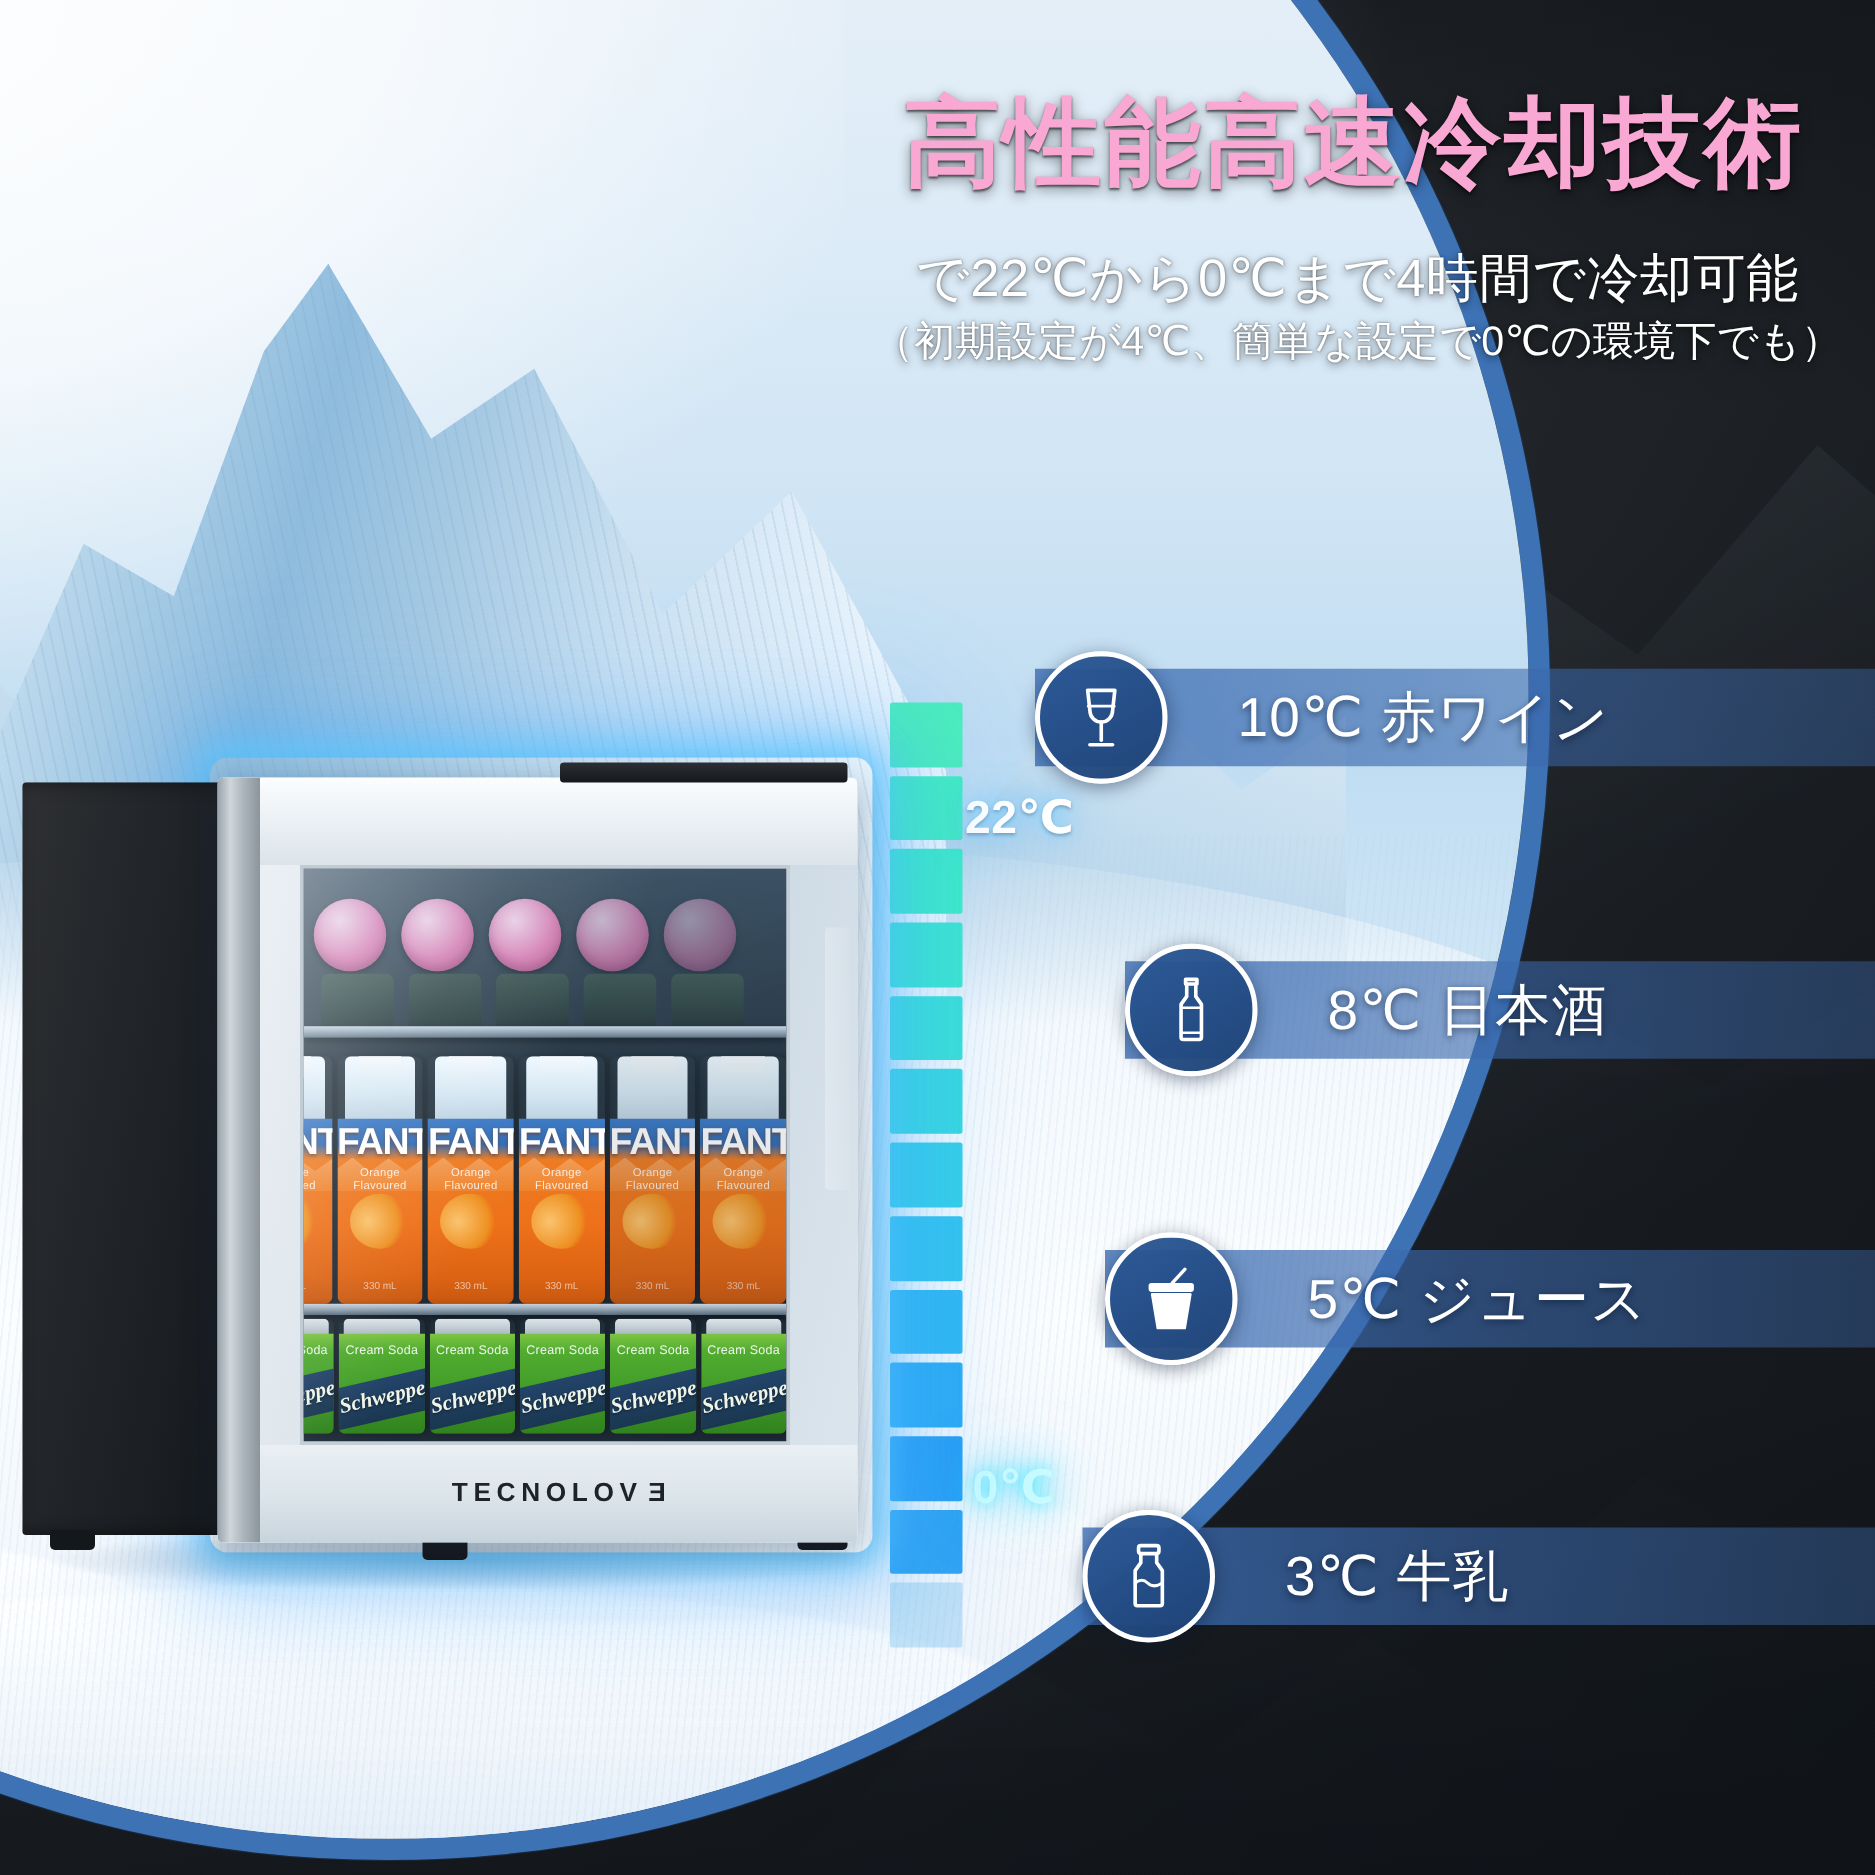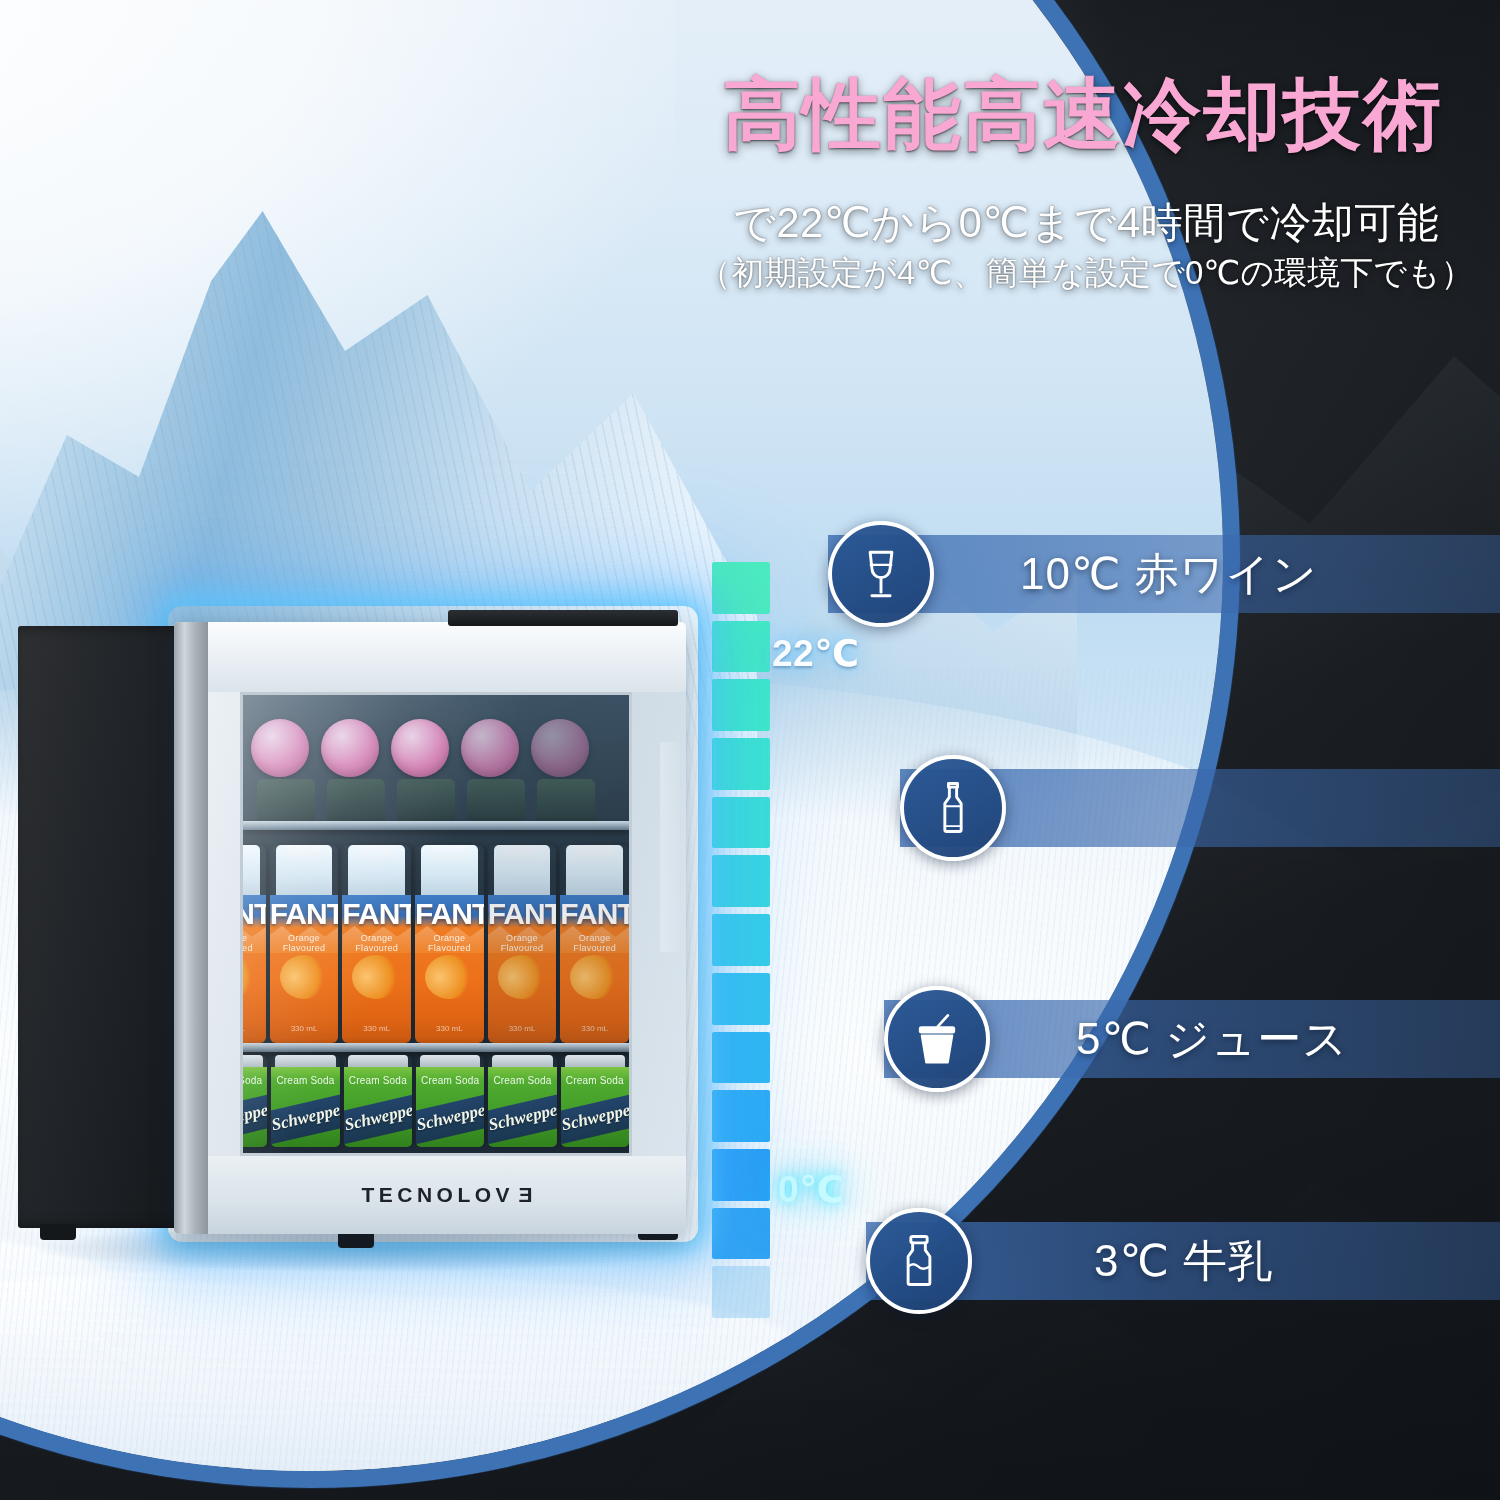--- a/index.html
+++ b/index.html
@@ -180,33 +180,33 @@
     width:106px; height:106px; flex:0 0 106px;
     border-radius:50%;
     border:4px solid #ffffff;
     background:linear-gradient(150deg, rgba(42,88,150,.96), rgba(30,66,118,.96));
     display:flex; align-items:center; justify-content:center;
     box-shadow:0 3px 14px rgba(10,25,50,.45);
   }
   .badge svg { width:58px; height:58px; display:block; }
   .feature .flabel {
     position:relative; z-index:3;
-    margin-left:86px;
+    margin-left:56px;
     font-size:44px; font-weight:400; color:#fff;
     letter-spacing:1px; white-space:nowrap;
     text-shadow:0 2px 6px rgba(8,22,44,.6);
   }
 
   #feat0 { top:535px;  left:828px; }
   #feat0 .bar { width:672px; }
   #feat1 { top:769px;  left:900px; }
   #feat1 .bar { width:600px; }
   #feat2 { top:1000px; left:884px; }
   #feat2 .bar { width:616px; }
-  #feat3 { top:1222px; left:866px;gap:36px; }
+  #feat3 { top:1222px; left:866px; }
   #feat3 .bar { width:634px; }
 
   
   .fridge { position:absolute; left:18px; top:612px; width:700px; height:660px; }
 
   .glow {
     position:absolute; left:150px; top:-6px; width:530px; height:636px;
     border-radius:14px;
     box-shadow:
       0 0 26px 10px rgba(90,200,255,.72),
@@ -448,20 +448,21 @@
   <div class="feature" id="feat1">
     <div class="bar"></div>
     <div class="badge">
       <svg viewBox="0 0 64 64" fill="none" stroke="#fff" stroke-width="3.2" stroke-linecap="round" stroke-linejoin="round">
         <path d="M27 5 h10 v4 h-10 z"></path>
         <path d="M28 9 v11 l-5 7 v29 a2 2 0 0 0 2 2 h14 a2 2 0 0 0 2-2 v-29 l-5-7 v-11"></path>
         <path d="M23 30 h18" stroke-width="2.2"></path>
         <path d="M23 52 h18" stroke-width="2.2"></path>
       </svg>
     </div>
+    <div class="flabel">8℃ 日本酒</div>
   </div>
 
   <div class="feature" id="feat2">
     <div class="bar"></div>
     <div class="badge">
       <svg viewBox="0 0 64 64" fill="none" stroke="#fff" stroke-width="3.2" stroke-linecap="round" stroke-linejoin="round">
         <path d="M33 18 L44 6" stroke-width="3"></path>
         <rect x="12" y="18" width="40" height="8" rx="2.5" fill="#fff" stroke="none"></rect>
         <path d="M15 28 L20 58 h24 L49 28 z" fill="#fff" stroke="#fff" stroke-width="2"></path>
       </svg>

